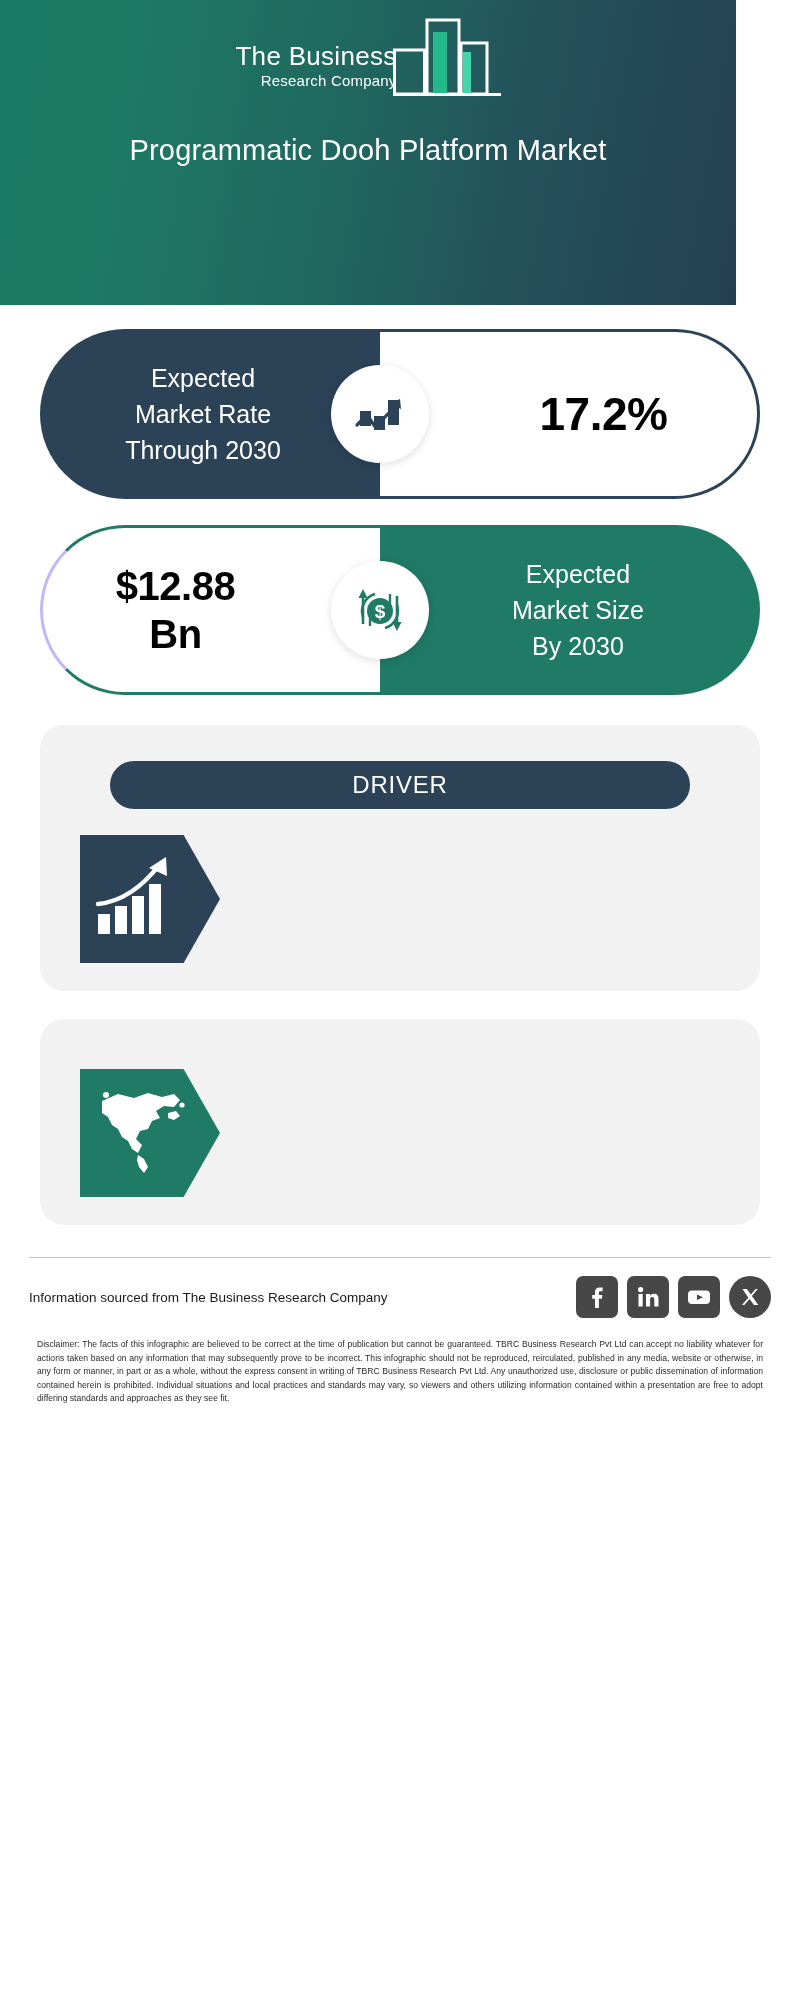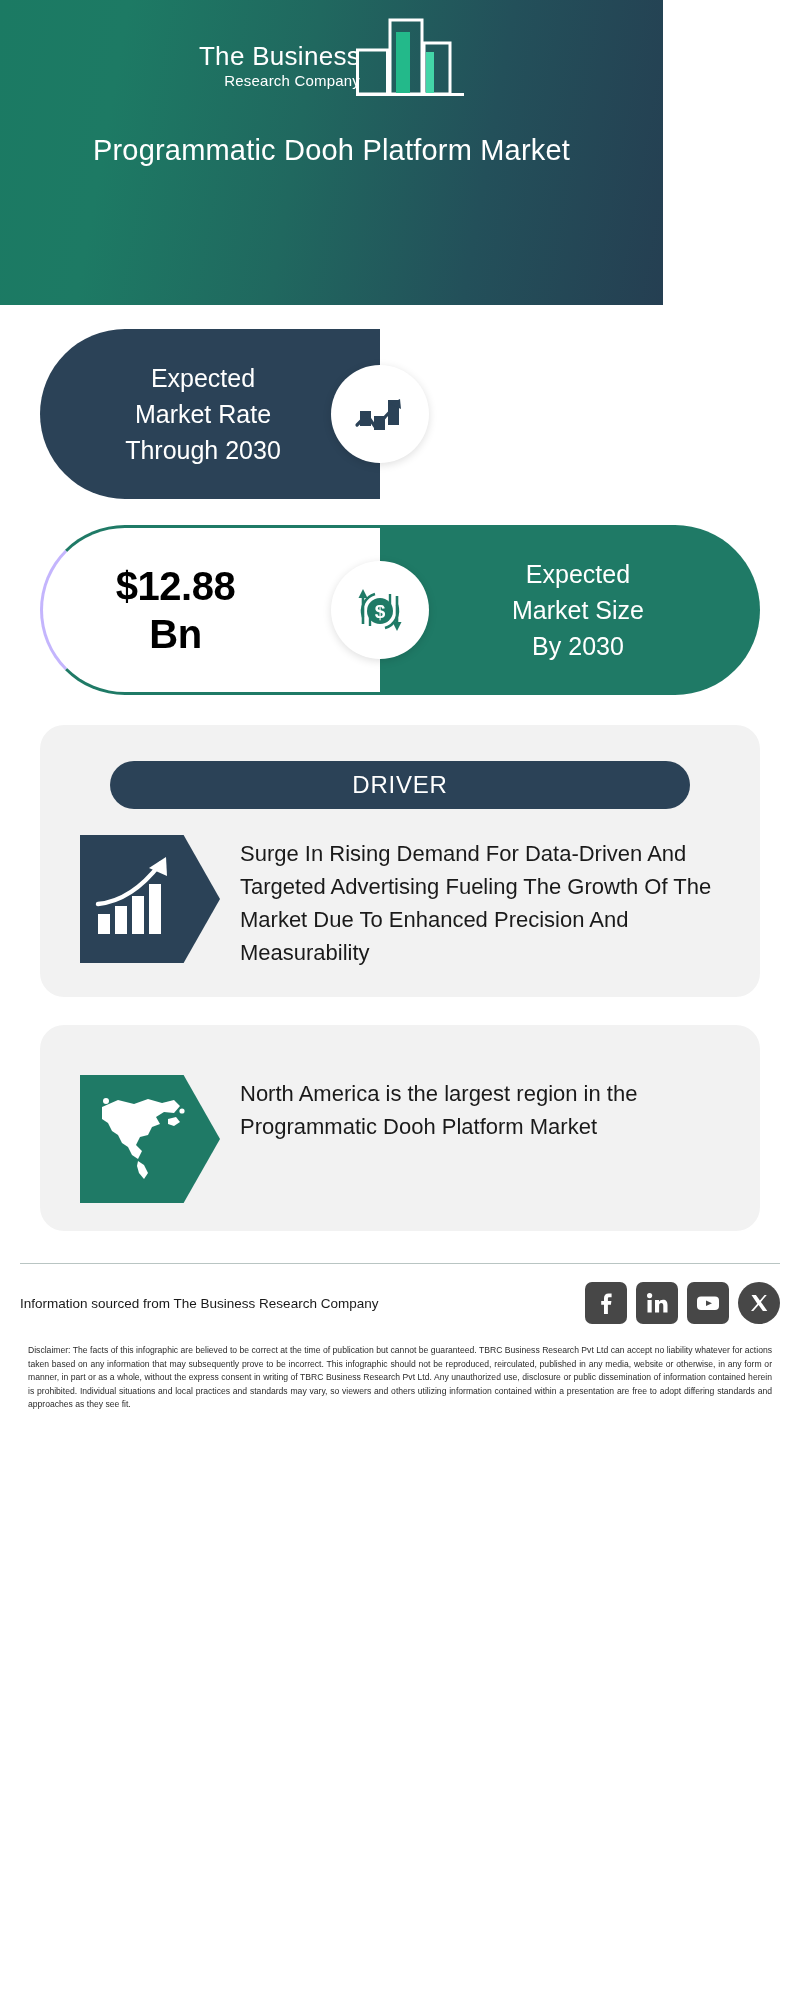--- a/index.html
+++ b/index.html
@@ -6,21 +6,21 @@
   html,body { width:800px; height:2000px; }
   body {
     font-family:"Liberation Sans", sans-serif;
     background:#ffffff;
     overflow:hidden;
     position:relative;
   }
 
   
   .header {
-    width:663px; height:305px;
+    width:736px; height:305px;
     background:linear-gradient(100deg,#1b7a63 0%,#1d7a64 18%,#20685f 45%,#23505a 72%,#253f52 100%);
     position:relative;
   }
   .logo-wrap {
     position:absolute; left:0; right:0; top:18px;
     display:flex; justify-content:center; align-items:flex-end;
   }
   .logo-inner { display:flex; align-items:flex-end; gap:0px; }
   .logo-text { display:flex; flex-direction:column; align-items:flex-end; padding-bottom:6px; }
   .logo-line1 { color:#ffffff; font-size:26px; letter-spacing:.3px; line-height:30px; font-weight:400; }
@@ -117,21 +117,21 @@
     position:absolute; inset:0;
     clip-path:polygon(0 0, 74% 0, 100% 50%, 74% 100%, 0 100%);
   }
   .arrow-dark { background:#2b4257; }
   .arrow-green { background:#1f7a66; }
   .arrow-ico { position:relative; z-index:2; margin-left:14px; }
 
   .info-text { flex:1; color:#1a1a1a; font-size:22px; line-height:33px; padding-top:2px; }
 
   
-  .footer { margin-top:32px; padding:0 20px; }
+  .footer { margin-top:32px; padding:0 29px; }
   .divider { height:1px; background:#b9c5c3; margin:0 0 18px 0; }
   .foot-row { display:flex; align-items:center; justify-content:space-between; }
   .foot-src { color:#1a1a1a; font-size:13.5px; line-height:21px; }
   .socials { display:flex; align-items:center; gap:9px; }
   .soc {
     width:42px; height:42px; border-radius:7px; background:#474747;
     display:flex; align-items:center; justify-content:center;
   }
   .soc-x { border-radius:50%; }
   .disclaimer {
@@ -165,20 +165,23 @@
 </div>
 
 <div class="stat" style="margin-top:24px;">
   <div class="stat-row">
     <div class="pill-left-dark">
       <div class="lbl">
         <span>Expected</span><br>
         <span>Market Rate</span><br>
         <span>Through 2030</span>
       </div>
+    </div>
+    <div class="panel-right-outline">
+      <div class="val">17.2%</div>
     </div>
     <div class="circle-badge" style="left:340px;">
       <svg width="58" height="58" viewBox="0 0 58 58">
         <rect x="9" y="26" width="11" height="15" fill="#2b4257"></rect>
         <rect x="23" y="31" width="11" height="14" fill="#2b4257"></rect>
         <rect x="37" y="15" width="11" height="25" fill="#2b4257"></rect>
         <polyline points="6,40 16,30 25,43 34,32 47,18" fill="none" stroke="#2b4257" stroke-width="3.2" stroke-linejoin="round" stroke-linecap="round"></polyline>
         <polygon points="49,14 50,24 39,19" fill="#2b4257"></polygon>
       </svg>
     </div>
@@ -226,41 +229,39 @@
         <svg width="94" height="90" viewBox="0 0 94 90">
           <rect x="4" y="62" width="12" height="20" fill="#ffffff"></rect>
           <rect x="21" y="54" width="12" height="28" fill="#ffffff"></rect>
           <rect x="38" y="44" width="12" height="38" fill="#ffffff"></rect>
           <rect x="55" y="32" width="12" height="50" fill="#ffffff"></rect>
           <path d="M4 52 C24 50, 46 38, 66 12" fill="none" stroke="#ffffff" stroke-width="4.5" stroke-linecap="round"></path>
           <polygon points="72,5 73,24 55,16" fill="#ffffff"></polygon>
         </svg>
       </div>
     </div>
-    <div class="info-text">Surge In Rising Demand For Data-Driven And Targeted Advertising Fueling The Growth Of The Market Due To Enhanced Precision And Measurability</div>
   </div>
 </div>
 
 <div class="info-card" style="margin-top:28px;">
   <div class="info-body">
     <div class="arrow-shape">
       <div class="arrow-bg arrow-green"></div>
       <div class="arrow-ico">
         <svg width="96" height="92" viewBox="0 0 96 92">
           <path fill="#ffffff" d="M8 16 L24 9 L40 13 L54 8 L68 12 L80 9 L86 15 L80 22 L70 21 L62 26 L66 33
             L58 36 L54 44 L46 46 L42 54 L48 60 L44 68 L38 64 L34 56 L28 52 L24 44 L18 40
             L14 32 L8 28 Z"></path>
           <path fill="#ffffff" d="M44 70 L50 74 L54 82 L50 88 L45 82 L43 75 Z"></path>
           <path fill="#ffffff" d="M74 28 L82 26 L86 31 L80 35 L74 33 Z"></path>
           <circle cx="12" cy="10" r="3" fill="#ffffff"></circle>
           <circle cx="88" cy="20" r="2.6" fill="#ffffff"></circle>
         </svg>
       </div>
     </div>
-    <div class="info-text">North America is the largest region in the Programmatic Dooh Platform Market</div>
   </div>
 </div>
 
 <div class="footer">
   <div class="divider"></div>
   <div class="foot-row">
     <div class="foot-src">
       <div>Information sourced from The Business Research Company</div>
     </div>
     <div class="socials">

